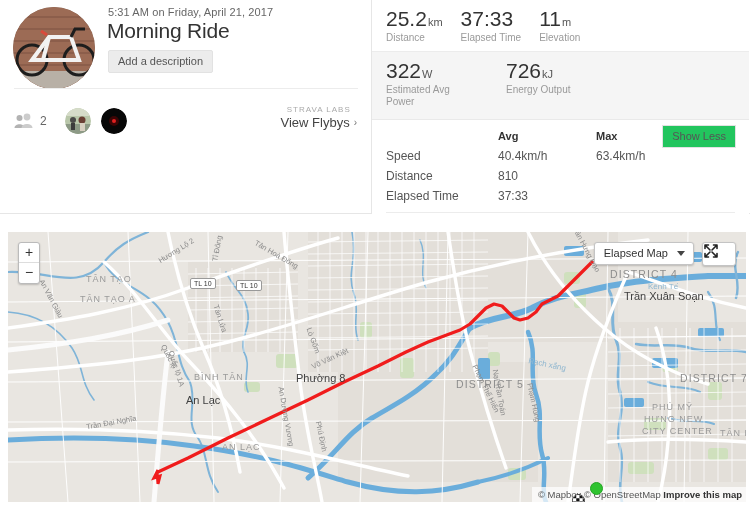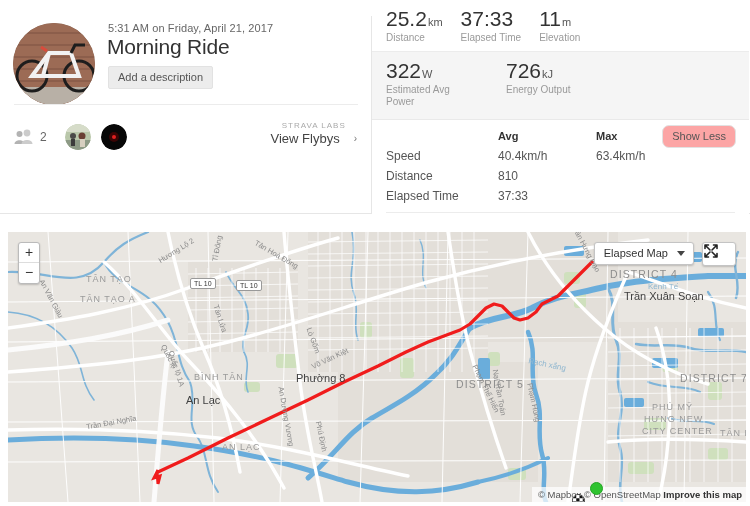--- a/index.html
+++ b/index.html
@@ -17,21 +17,20 @@
     position:relative;
     width:750px; height:214px;
     background:#fff;
     border-bottom:1px solid #e6e6e6;
     display:flex;
   }
   #summary-pane {
     width:372px; height:214px;
     border-right:1px solid #e6e6e6;
     position:relative;
-    margin-top:16px;
   }
   #athlete-avatar {
     position:absolute; left:13px; top:7px;
     width:82px; height:82px; border-radius:50%;
     overflow:hidden;
     background:#8d6b5a;
   }
   #athlete-avatar svg { display:block; }
 
   #activity-date {
@@ -71,21 +70,21 @@
   #flybys-link {
     position:absolute; right:14px; top:105px;
     text-align:center; cursor:pointer;
   }
   #flybys-eyebrow {
     font-size:8px; color:#aaa; letter-spacing:1px;
     text-transform:uppercase;
   }
   #flybys-label-row {
     font-size:13px; color:#444;
-    display:flex; align-items:center; gap:14px; justify-content:flex-end;
+    display:flex; align-items:center; gap:4px; justify-content:flex-end;
     margin-top:1px;
   }
   #flybys-chevron { font-size:10px; color:#777; }
 
   
   #stats-pane { width:377px; height:214px; position:relative; background:#fff; }
 
   .stat-strip { display:flex; padding:8px 0 6px 14px; }
   #primary-stats { border-bottom:1px solid #ececec; }
   #secondary-stats { background:#f5f5f5; border-bottom:1px solid #e9e9e9; padding-bottom:10px;}
@@ -105,21 +104,21 @@
     text-align:left; font-size:11px; color:#333; font-weight:bold;
     padding:4px 0 4px 0;
   }
   #detail-table td { padding:3px 0; font-size:12px; color:#555; }
   .col-name { width:112px; }
   .col-avg { width:98px; }
   .col-max { width:90px; }
 
   #show-less-button {
     position:absolute; right:13px; top:5px;
-    background:#fca5a5; border:1px solid #e2e2e2; border-radius:7px;
+    background:#22c55e; border:1px solid #e2e2e2; border-radius:0;
     font-size:11px; color:#555; padding:4px 9px 5px; cursor:pointer;
     font-family:"Liberation Sans", sans-serif;
   }
 
   #device-divider { margin:6px 14px 0 14px; border-top:1px solid #ececec; }
   #device-row {
     display:flex; padding:7px 14px 0 14px;
     font-size:11px; color:#555;
   }
   #device-cell { width:186px; }

